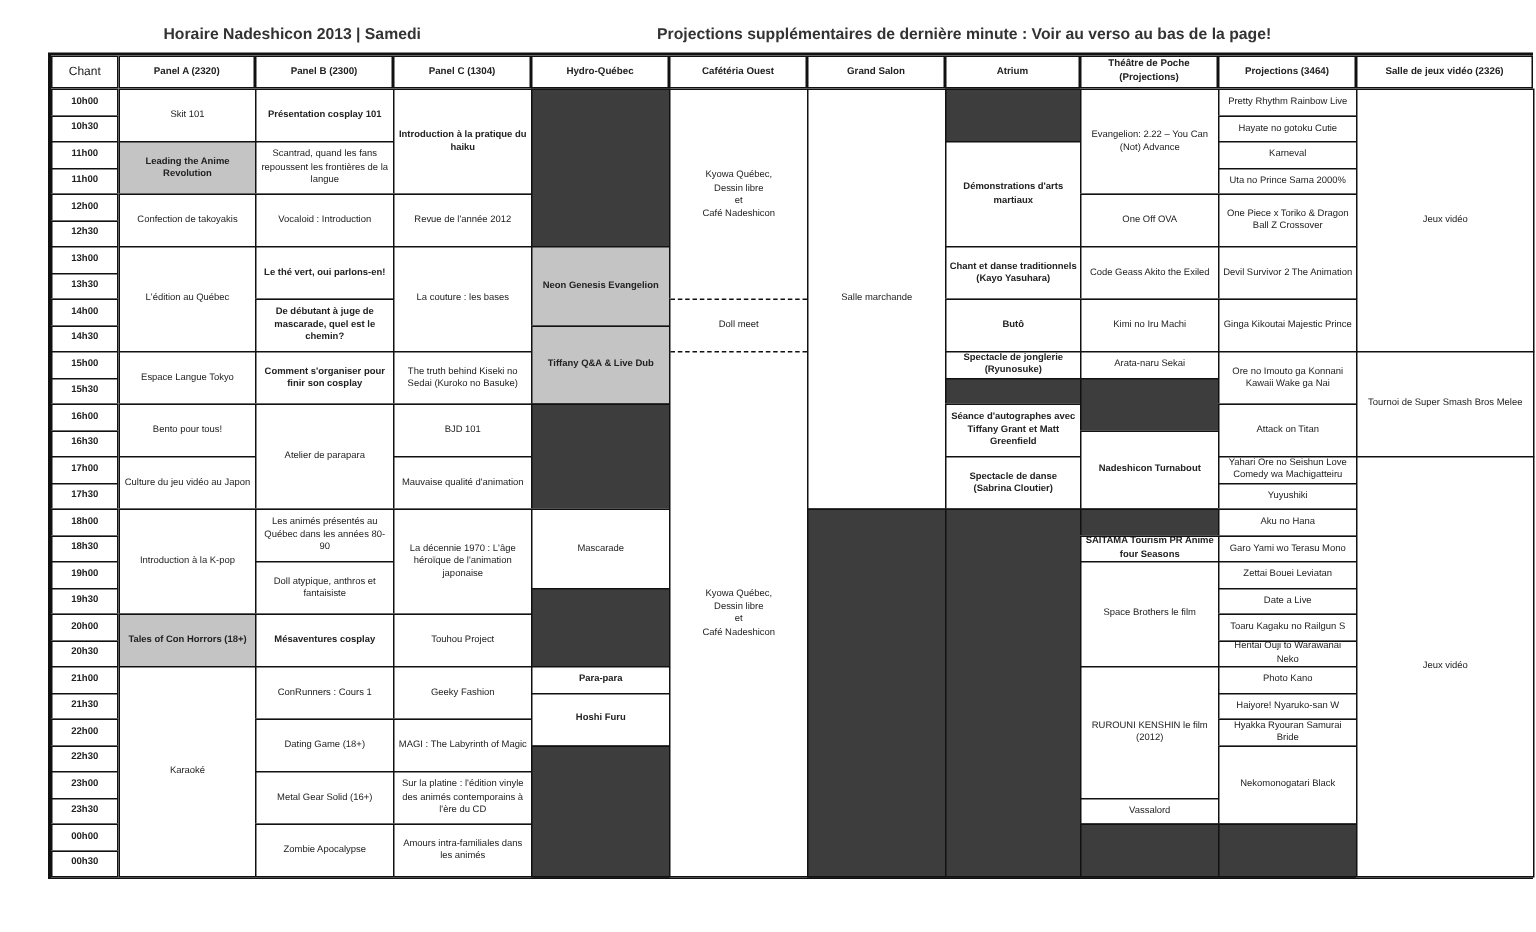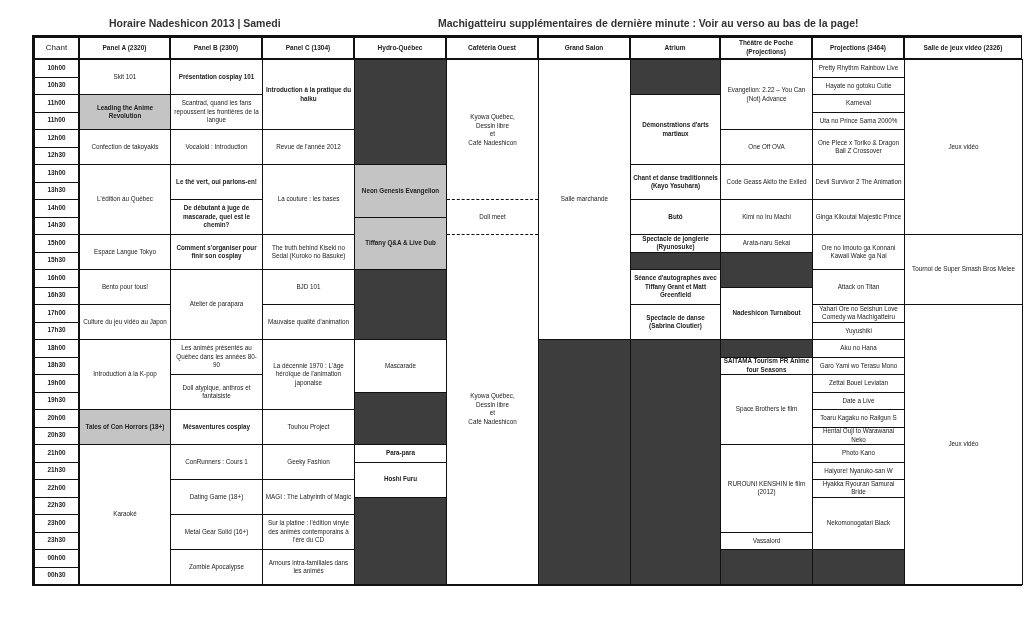--- a/index.html
+++ b/index.html
@@ -12,21 +12,21 @@
   .cell.gray{background:#c4c4c4;font-weight:bold;}
   .hdr{font-weight:bold;font-size:6.5px;}
   .hdr.first{font-size:8px;font-weight:normal;}
   .time{font-weight:bold;font-size:6.4px;}
   .dash{position:absolute;height:0;border-top:1.5px dashed #111;}
 </style>
 </head>
 <body>
 
 <div class="title" style="left:109px;">Horaire Nadeshicon 2013 | Samedi</div>
-<div class="title" style="left:438px;">Machigatteiru supplémentaires de dernière minute : Voir au verso au bas de la page!</div>
+<div class="title" style="left:438px;">Projections supplémentaires de dernière minute : Voir au verso au bas de la page!</div>
 
 <div id="grid">
     <div class="cell hdr first" style="left: 0px; top: 0px; width: 45px; height: 22px;">Chant</div>
     <div class="cell hdr" style="left: 45px; top: 0px; width: 91px; height: 22px;">Panel A (2320)</div>
     <div class="cell hdr" style="left: 136px; top: 0px; width: 92px; height: 22px;">Panel B (2300)</div>
     <div class="cell hdr" style="left: 228px; top: 0px; width: 92px; height: 22px;">Panel C (1304)</div>
     <div class="cell hdr" style="left: 320px; top: 0px; width: 92px; height: 22px;">Hydro-Québec</div>
     <div class="cell hdr" style="left: 412px; top: 0px; width: 92px; height: 22px;">Cafétéria Ouest</div>
     <div class="cell hdr" style="left: 504px; top: 0px; width: 92px; height: 22px;">Grand Salon</div>
     <div class="cell hdr" style="left: 596px; top: 0px; width: 90px; height: 22px;">Atrium</div>

